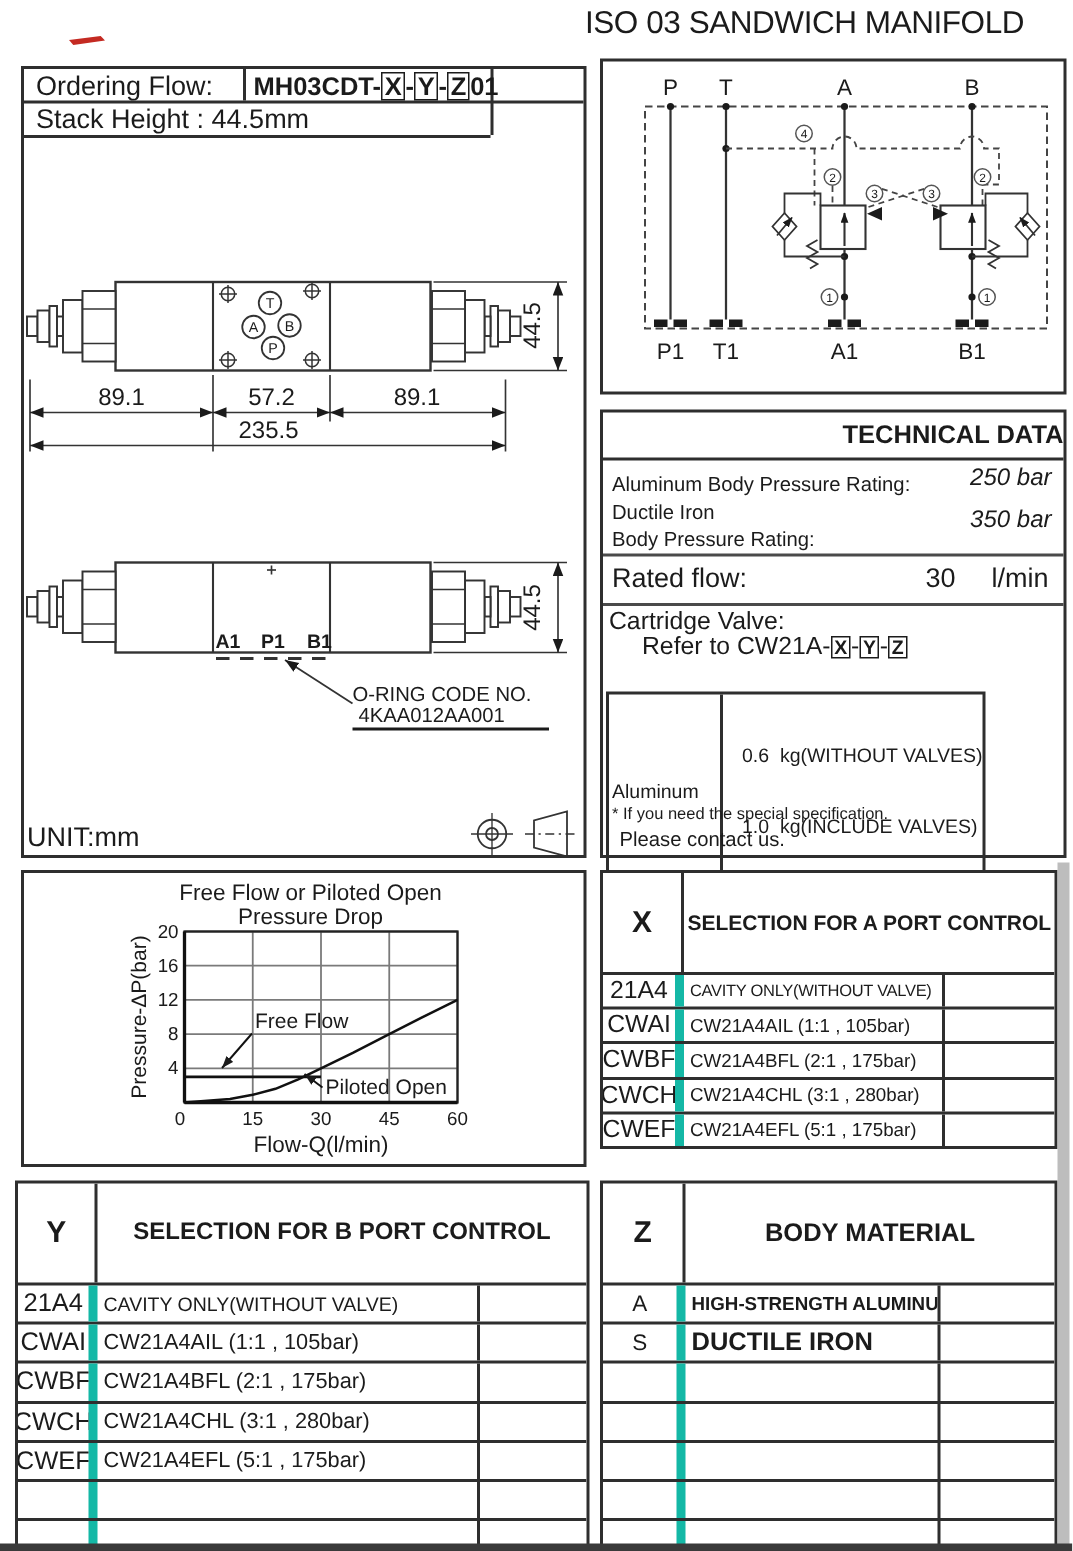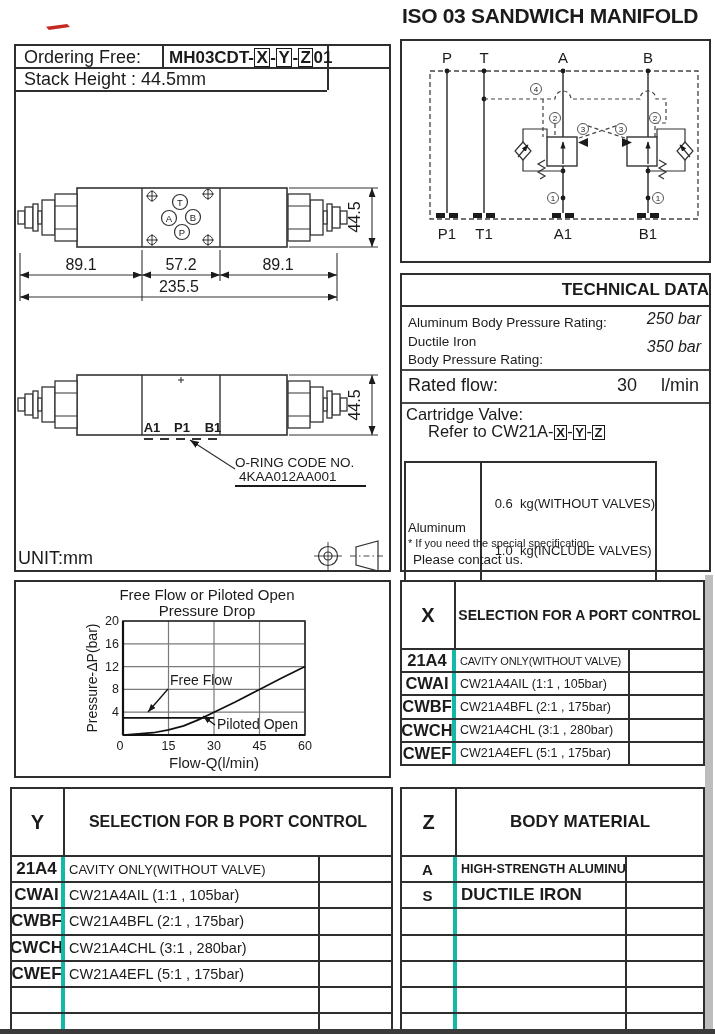--- a/index.html
+++ b/index.html
@@ -2,22 +2,22 @@
 <html><head>
 <meta charset="utf-8">
 <style>
   html,body{margin:0;padding:0;background:#fff;}
   #page{position:relative;width:715px;height:1034px;background:#fff;overflow:hidden;
         font-family:"Liberation Sans",sans-serif;color:#1b1b1b;}
   .abs{position:absolute;}
   .box{position:absolute;border:2px solid #2e2e2e;background:#fff;box-sizing:border-box;}
   .vline{position:absolute;border-left:2px solid #2e2e2e;}
   .hline{position:absolute;border-top:2px solid #2e2e2e;}
-  #page-title{position:absolute;left:390px;top:4px;width:320px;text-align:center;
-      font-size:21px;font-weight:bold;letter-spacing:-0.3px;}
+  #page-title{position:absolute;left:390px;top:4px;width:320px;text-align:left;
+      font-size:21px;font-weight:normal;letter-spacing:-0.3px;}
   #red-mark{position:absolute;left:46px;top:24px;width:24px;height:6px;background:#c42a22;
       clip-path:polygon(0 45%,88% 0,100% 50%,12% 100%);}
   .obox{display:inline-block;border:1.5px solid #1b1b1b;padding:0 1.5px;line-height:1.02;}
   
   .tech-head{position:absolute;left:0;right:0;top:0;height:30px;line-height:30px;text-align:right;
       font-weight:bold;font-size:17px;border-bottom:2px solid #2e2e2e;}
   .divider{position:absolute;left:0;right:0;border-top:2px solid #4a4a4a;}
   .t-label{font-size:13.5px;}
   .t-val{position:absolute;right:8px;font-size:16px;font-style:italic;}
   .wtable{position:absolute;left:2px;top:186px;width:253px;border:2px solid #2e2e2e;box-sizing:border-box;}
@@ -26,22 +26,22 @@
   .wmat{width:78px;border-right:2px solid #2e2e2e;display:flex;align-items:center;padding-left:2px;
       font-size:13px;box-sizing:border-box;}
   .wvals{flex:1;padding:2px 0 2px 3px;font-size:13px;line-height:1.2;white-space:pre;margin-left:10px;}
   
   .seltable{overflow:hidden;}
   .thead{display:grid;height:66px;}
   .hcode{border-right:2px solid #2e2e2e;display:flex;align-items:center;justify-content:center;
       font-weight:bold;font-size:20px;}
   .htitle{display:flex;align-items:center;justify-content:center;font-weight:bold;text-align:center;}
   .trow{display:grid;border-top:2px solid #2e2e2e;box-sizing:border-box;}
-  .tcode{border-right:4px solid #14b8a6;display:flex;align-items:center;justify-content:center;
-      font-weight:bold;overflow:hidden;}
+  .tcode{border-right:6px solid #14b8a6;display:flex;align-items:center;justify-content:center;
+      font-weight:normal;overflow:hidden;}
   .tdesc{padding-left:4px;display:flex;align-items:center;white-space:nowrap;overflow:hidden;}
   .tblank{border-left:2px solid #2e2e2e;}
   .xgrid{grid-template-columns:54px 172px 1fr;}
   .ygrid{grid-template-columns:53px 253px 1fr;}
   .zgrid{grid-template-columns:55px 168px 1fr;}
   #xtable .htitle{font-size:14px;}
   #ytable .htitle{font-size:16px;}
   #ztable .htitle{font-size:17px;}
   .code-16{font-size:16.5px;}
   .code-17{font-size:17px;}
@@ -63,21 +63,21 @@
 
   <div id="page-title">ISO 03 SANDWICH MANIFOLD</div>
   <div id="red-mark"></div>
 
   <div class="box" id="leftbox" style="left:14px;top:44px;width:377px;height:528px;">
     <div class="hline" style="left:0;right:0;top:21px;"></div>
     <div class="hline" style="left:0;width:311px;top:44px;"></div>
     <div class="vline" style="left:146px;top:0;height:21px;"></div>
     <div class="vline" style="left:311px;top:0;height:44px;"></div>
 
-    <div class="abs" style="left:8px;top:1px;font-size:18px;">Ordering Free:</div>
+    <div class="abs" style="left:8px;top:1px;font-size:18px;">Ordering Flow:</div>
     <div class="abs" style="left:153px;top:2px;font-size:17px;font-weight:bold;white-space:nowrap;"><span>MH03CDT-</span><span class="obox">X</span><span>-</span><span class="obox">Y</span><span>-</span><span class="obox">Z</span><span>01</span></div>
     <div class="abs" style="left:8px;top:23px;font-size:18px;">Stack Height : 44.5mm</div>
 
     <svg width="373" height="480" viewBox="0 0 373 480" style="position:absolute;left:0;top:44px;">
       <defs>
         <marker id="arr" orient="auto-start-reverse" markerUnits="userSpaceOnUse" markerWidth="10" markerHeight="8" refX="9" refY="3.5">
           <path d="M0,0 L9,3.5 L0,7 z" fill="#1b1b1b"></path>
         </marker>
         <g id="fit">
           <rect x="2" y="121" width="7" height="13" fill="#fff" stroke="#333" stroke-width="1.3"></rect>

